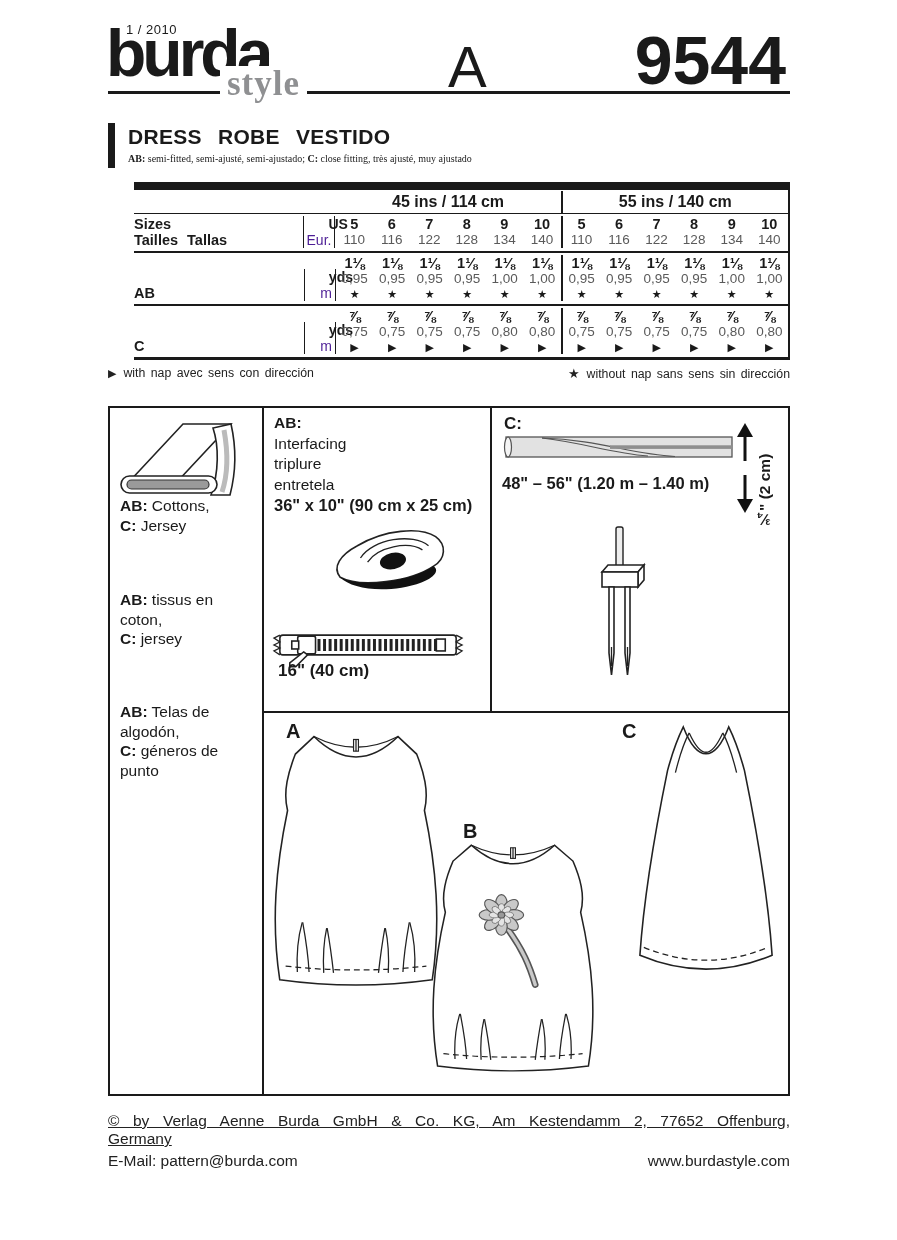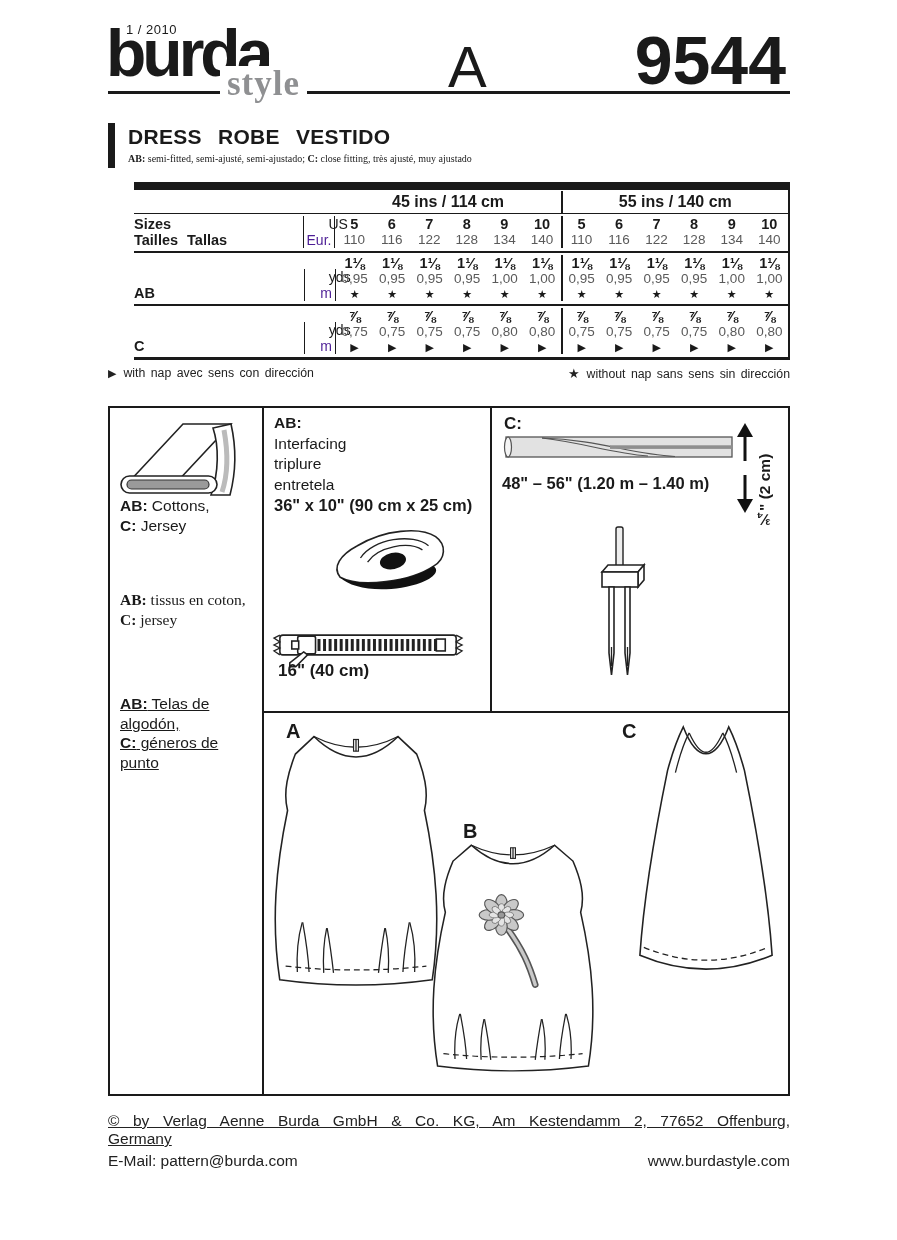--- a/index.html
+++ b/index.html
@@ -28,21 +28,21 @@
   .tbar{height:8px;background:#1a1a1a;}
   .trow{display:flex;align-items:flex-end;border-right:2.5px solid #1a1a1a;}
   .gh-row{border-bottom:1.5px solid #1a1a1a;height:23px;}
   .sizes-row{border-bottom:2.5px solid #1a1a1a;padding:1px 0 3px;}
   .frow{border-bottom:2.5px solid #1a1a1a;padding:2px 0 3px;}
   .lastrow{border-bottom:3px solid #1a1a1a;}
   .lcell{width:170px;font-weight:bold;font-size:14.5px;line-height:16px;padding-top:1px;}
   .lcell .l2{word-spacing:5px;}
   .ucell{width:27px;border-left:1.5px solid #1a1a1a;border-right:1.5px solid #1a1a1a;
          text-align:right;padding-right:3px;font-size:14px;line-height:16px;}
-  .u-top{font-weight:normal;padding-left:24px;}
+  .u-top{font-weight:bold;padding-left:24px;}
   .u-sub{color:#4c1d95;}
   .gh-cell{width:225.3px;text-align:center;font-weight:bold;font-size:16px;line-height:22px;}
   .vcell{width:37.55px;text-align:center;line-height:16px;}
   .gdiv{border-left:2.5px solid #1a1a1a;}
   .v-top{font-weight:bold;font-size:14.5px;}
   .v-sub{color:#5a5a5a;font-size:13.5px;}
   .v-sym{font-size:11px;line-height:13px;margin-top:1px;}
 
   
   .legend{display:flex;justify-content:space-between;margin-top:6px;font-size:12.3px;color:#222;word-spacing:2px;}
@@ -316,25 +316,25 @@
         <polygon class="dress" points="14,72 70,12 118,12 62,72"></polygon>
         <path class="dress" d="M118,12 C123,34 123,60 117,83 L98,83 C106,60 106,34 100,16 Z"></path>
         <path d="M111,18 C115,40 115,62 109,80" stroke="#bbb" stroke-width="5" fill="none"></path>
         <rect x="8" y="64" width="96" height="17" rx="8.5" class="dress"></rect>
         <rect x="14" y="68" width="82" height="9" rx="4.5" fill="#9a9a9a" stroke="#333" stroke-width="1.2"></rect>
       </svg>
       <div class="fabric-text" style="top:88px;">
         <div><b>AB:</b><span> Cottons,</span></div>
         <div><b>C:</b><span> Jersey</span></div>
       </div>
-      <div class="fabric-text" style="top:182px;font-family:Liberation Serif, serif;">
+      <div class="fabric-text" style="top:182px;">
         <div><b>AB:</b><span> tissus en coton,</span></div>
         <div><b>C:</b><span> jersey</span></div>
       </div>
-      <div class="fabric-text" style="top:286px;text-decoration:underline;">
+      <div class="fabric-text" style="top:294px;">
         <div><b>AB:</b><span> Telas de algodón,</span></div>
         <div><b>C:</b><span> géneros de punto</span></div>
       </div>
     </div>
 
     <div class="right-area">
       <div class="top-row">
 
         <div class="ab-box">
           <div class="notion-lines">

